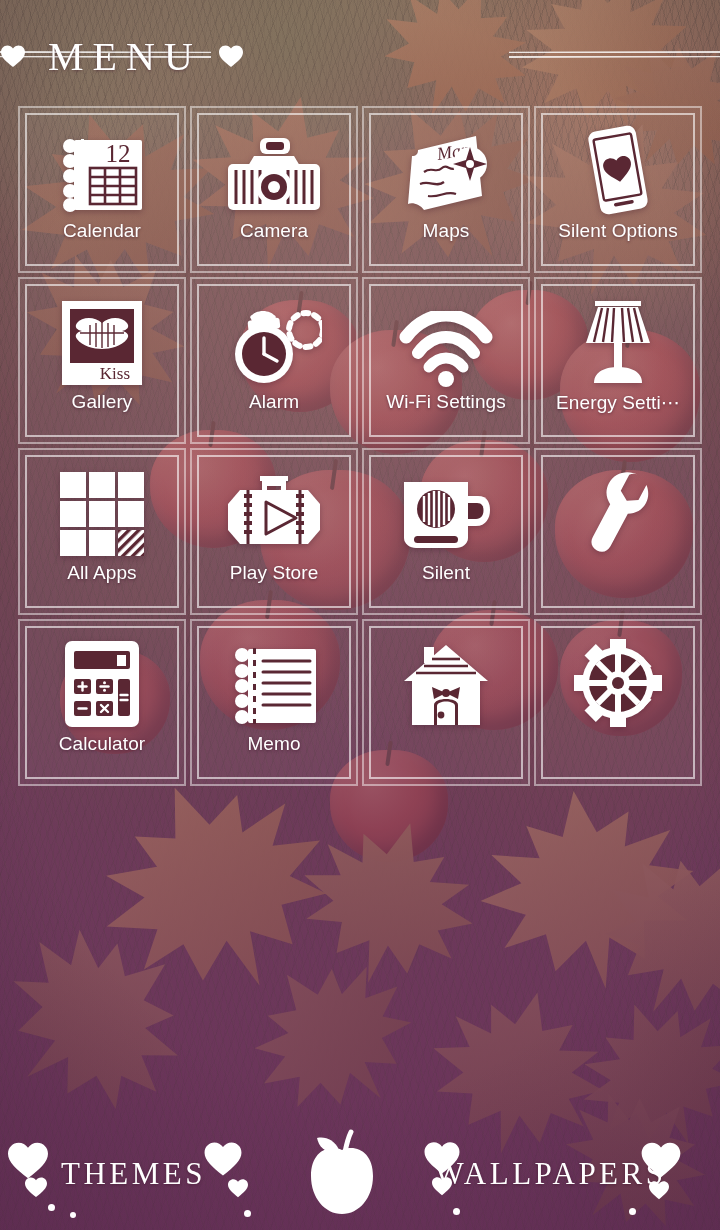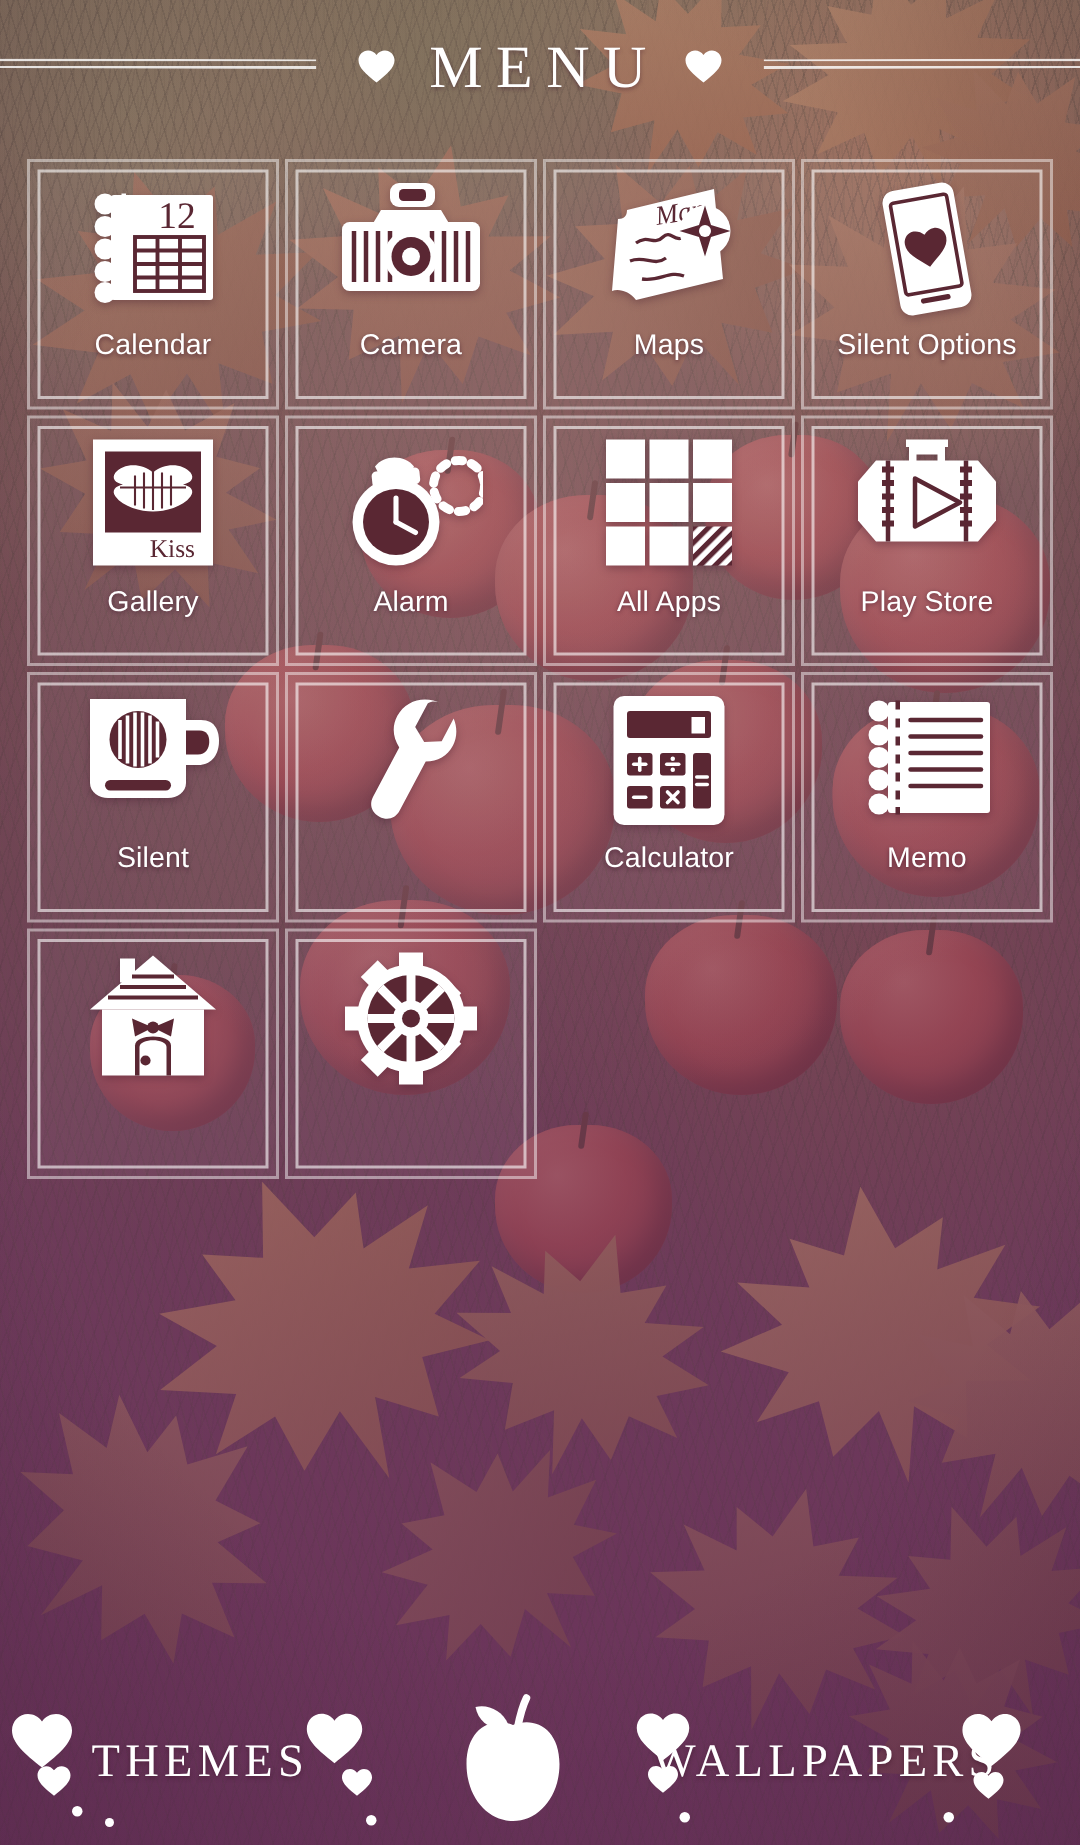--- a/index.html
+++ b/index.html
@@ -79,22 +79,22 @@
     position:absolute; inset:0;
     background:radial-gradient(ellipse 90% 55% at 50% 22%, rgba(210,160,150,.16) 0%, rgba(0,0,0,0) 70%);
   }
   .vignette{
     position:absolute; inset:0;
     background:radial-gradient(ellipse 95% 80% at 50% 45%, rgba(0,0,0,0) 55%, rgba(50,20,45,.30) 100%);
   }
 
   
   #header{
-    position:absolute; left:0; top:0; width:720px; height:88px;
-    display:flex; align-items:center; justify-content:center;
+    position:absolute; left:0; top:12px; width:720px; height:88px;
+    display:flex; align-items:center; justify-content:flex-start;
   }
   .hdr-line{ position:absolute; top:37px; height:12px; width:215px; }
   .hdr-line.left{ left:-4px; }
   .hdr-line.right{ right:-4px; }
   .hdr-line .l1,.hdr-line .l2{
     position:absolute; left:0; right:0; height:2px; background:rgba(255,255,255,.82);
   }
   .hdr-line .l1{ top:2px; }
   .hdr-line .l2{ top:7px; }
   .hdr-line.left .l1{ clip-path:polygon(0 0,100% 35%,100% 100%,0 100%); }
@@ -130,21 +130,21 @@
     content:""; position:absolute; inset:0;
     border:2px solid rgba(255,255,255,.45);
   }
   .tile:after{            
     content:""; position:absolute; inset:7px;
     border:2px solid rgba(255,255,255,.60);
   }
   .tile .ico{
     position:relative; z-index:2;
     width:104px; height:96px;
-    display:flex; align-items:flex-start; justify-content:center;
+    display:flex; align-items:flex-end; justify-content:center;
     filter: drop-shadow(0 2px 3px rgba(60,20,40,.35));
   }
   .tile .ico svg{ display:block; }
   .tile .lbl{
     position:relative; z-index:2;
     margin-top:4px;
     font-size:19px; color:#fff; font-weight:400;
     white-space:nowrap;
     text-shadow:0 1px 3px rgba(60,20,40,.6);
     letter-spacing:.1px;
@@ -362,21 +362,53 @@
         <circle cx="38" cy="57" r="22" fill="#5a2733"></circle>
         <g stroke="#fff" stroke-width="3.4" stroke-linecap="round">
           <line x1="38" y1="57" x2="38" y2="41"></line>
           <line x1="38" y1="57" x2="51" y2="64"></line>
         </g>
       </svg>
     </div>
     <div class="lbl">Alarm</div>
   </div>
 
-
+  <div class="tile">
+    <div class="ico">
+      <svg width="96" height="76" viewBox="0 0 96 76">
+        <g fill="none" stroke="#fff" stroke-linecap="round">
+          <path d="M8 26 C20 10 36 4 48 4 C60 4 76 10 88 26" stroke-width="13"></path>
+          <path d="M20 42 C28 31 38 26 48 26 C58 26 68 31 76 42" stroke-width="12"></path>
+          <path d="M31 56 C36 50 42 47 48 47 C54 47 60 50 65 56" stroke-width="11"></path>
+        </g>
+        <circle cx="48" cy="68" r="8" fill="#fff"></circle>
+      </svg>
+    </div>
+    <div class="lbl">Wi-Fi Settings</div>
+  </div>
+
+  <div class="tile">
+    <div class="ico">
+      <svg width="92" height="92" viewBox="0 0 92 92">
+        <rect x="23" y="6" width="46" height="5" fill="#fff"></rect>
+        <path d="M26 12 L66 12 L78 48 L14 48 Z" fill="#fff"></path>
+        <g stroke="#5a2733" stroke-width="2.4">
+          <line x1="30" y1="13" x2="22" y2="47"></line>
+          <line x1="36" y1="13" x2="31" y2="47"></line>
+          <line x1="42" y1="13" x2="40" y2="47"></line>
+          <line x1="50" y1="13" x2="52" y2="47"></line>
+          <line x1="56" y1="13" x2="61" y2="47"></line>
+          <line x1="62" y1="13" x2="70" y2="47"></line>
+        </g>
+        <rect x="42" y="48" width="8" height="28" fill="#fff"></rect>
+        <path d="M22 88 C22 76 34 72 46 72 C58 72 70 76 70 88 Z" fill="#fff"></path>
+      </svg>
+    </div>
+    <div class="lbl">Energy Setti⋯</div>
+  </div>
 
   <div class="tile">
     <div class="ico">
       <svg width="88" height="88" viewBox="0 0 88 88">
         <g fill="#fff">
           <rect x="2" y="2" width="26" height="26"></rect>
           <rect x="31" y="2" width="26" height="26"></rect>
           <rect x="60" y="2" width="26" height="26"></rect>
           <rect x="2" y="31" width="26" height="26"></rect>
           <rect x="31" y="31" width="26" height="26"></rect>

